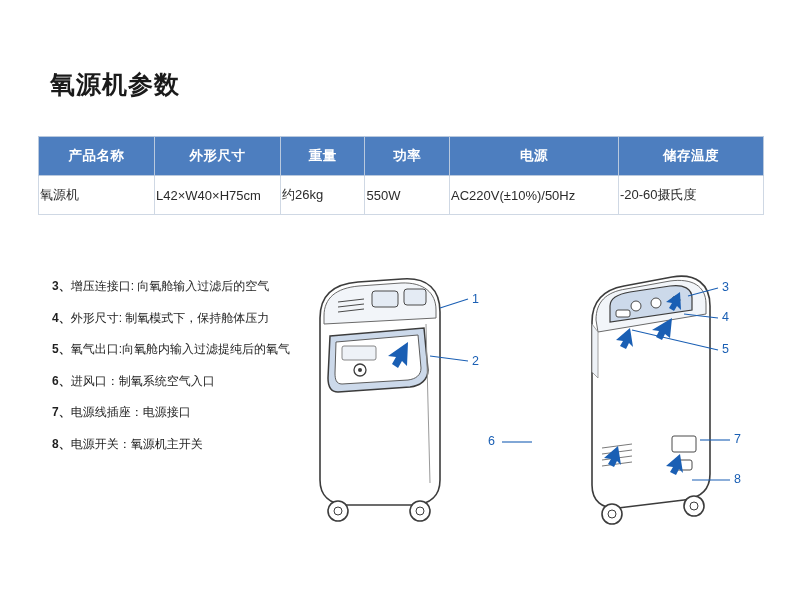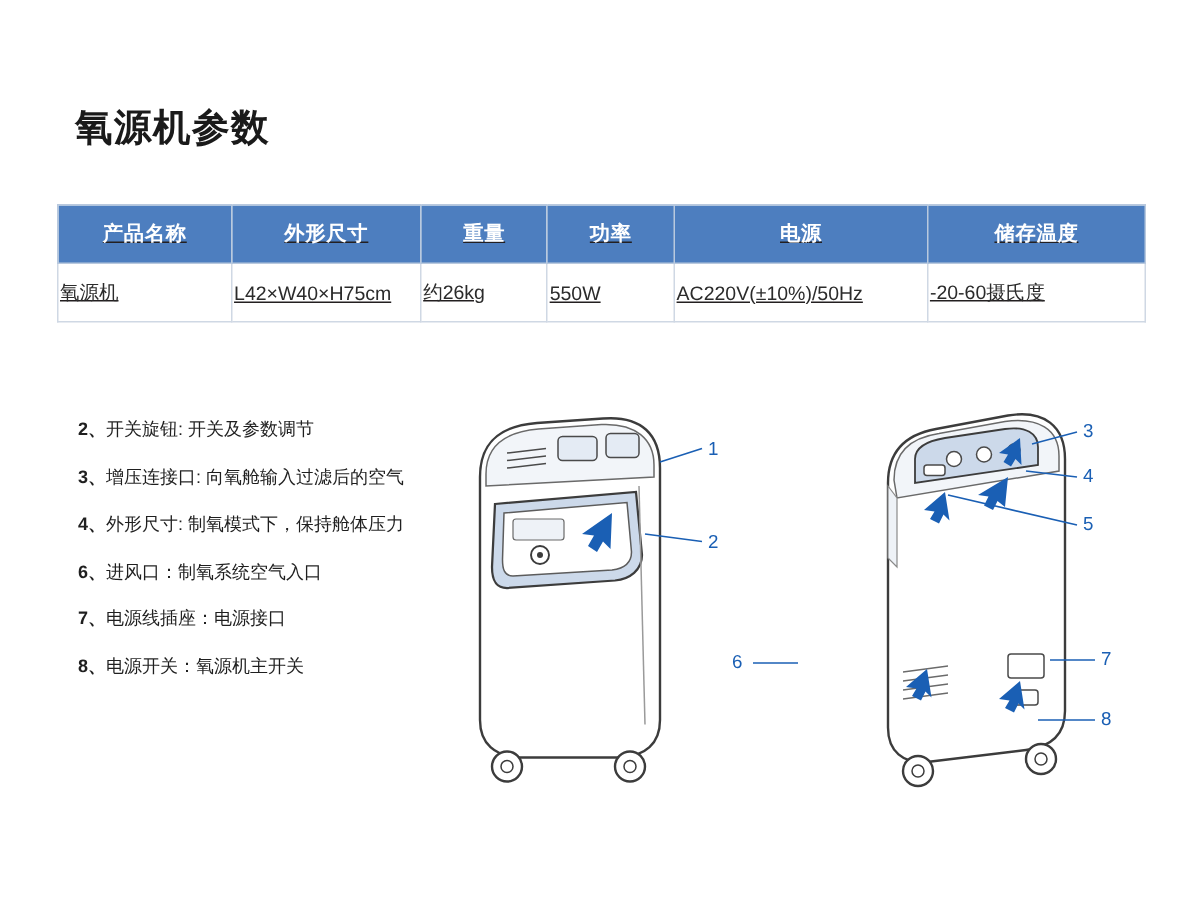--- a/index.html
+++ b/index.html
@@ -32,21 +32,20 @@
   }
 
   
   .spec-table {
     position: absolute;
     left: 38px;
     top: 136px;
     width: 726px;
     border-collapse: collapse;
     font-size: 13.5px;
-    text-decoration: underline;
   }
   .spec-table th {
     background: #4d7ebf;
     color: #ffffff;
     font-weight: bold;
     height: 36px;
     border: 1px solid #b9c9de;
     text-align: center;
     letter-spacing: 0.5px;
   }
@@ -126,27 +125,27 @@
         <td>约26kg</td>
         <td>550W</td>
         <td>AC220V(±10%)/50Hz</td>
         <td>-20-60摄氏度</td>
       </tr>
     </tbody>
   </table>
 
   <div class="legend">
     <div class="legend-item">
-      <span class="legend-num">2、</span><span>开关旋钮:  开关及参数调节</span>
-    </div>
-    <div class="legend-item">
       <span class="legend-num">3、</span><span>增压连接口: 向氧舱输入过滤后的空气</span>
     </div>
     <div class="legend-item">
       <span class="legend-num">4、</span><span>外形尺寸: 制氧模式下，保持舱体压力</span>
+    </div>
+    <div class="legend-item">
+      <span class="legend-num">5、</span><span>氧气出口:向氧舱内输入过滤提纯后的氧气</span>
     </div>
     <div class="legend-item">
       <span class="legend-num">6、</span><span>进风口：制氧系统空气入口</span>
     </div>
     <div class="legend-item">
       <span class="legend-num">7、</span><span>电源线插座：电源接口</span>
     </div>
     <div class="legend-item">
       <span class="legend-num">8、</span><span>电源开关：氧源机主开关</span>
     </div>

